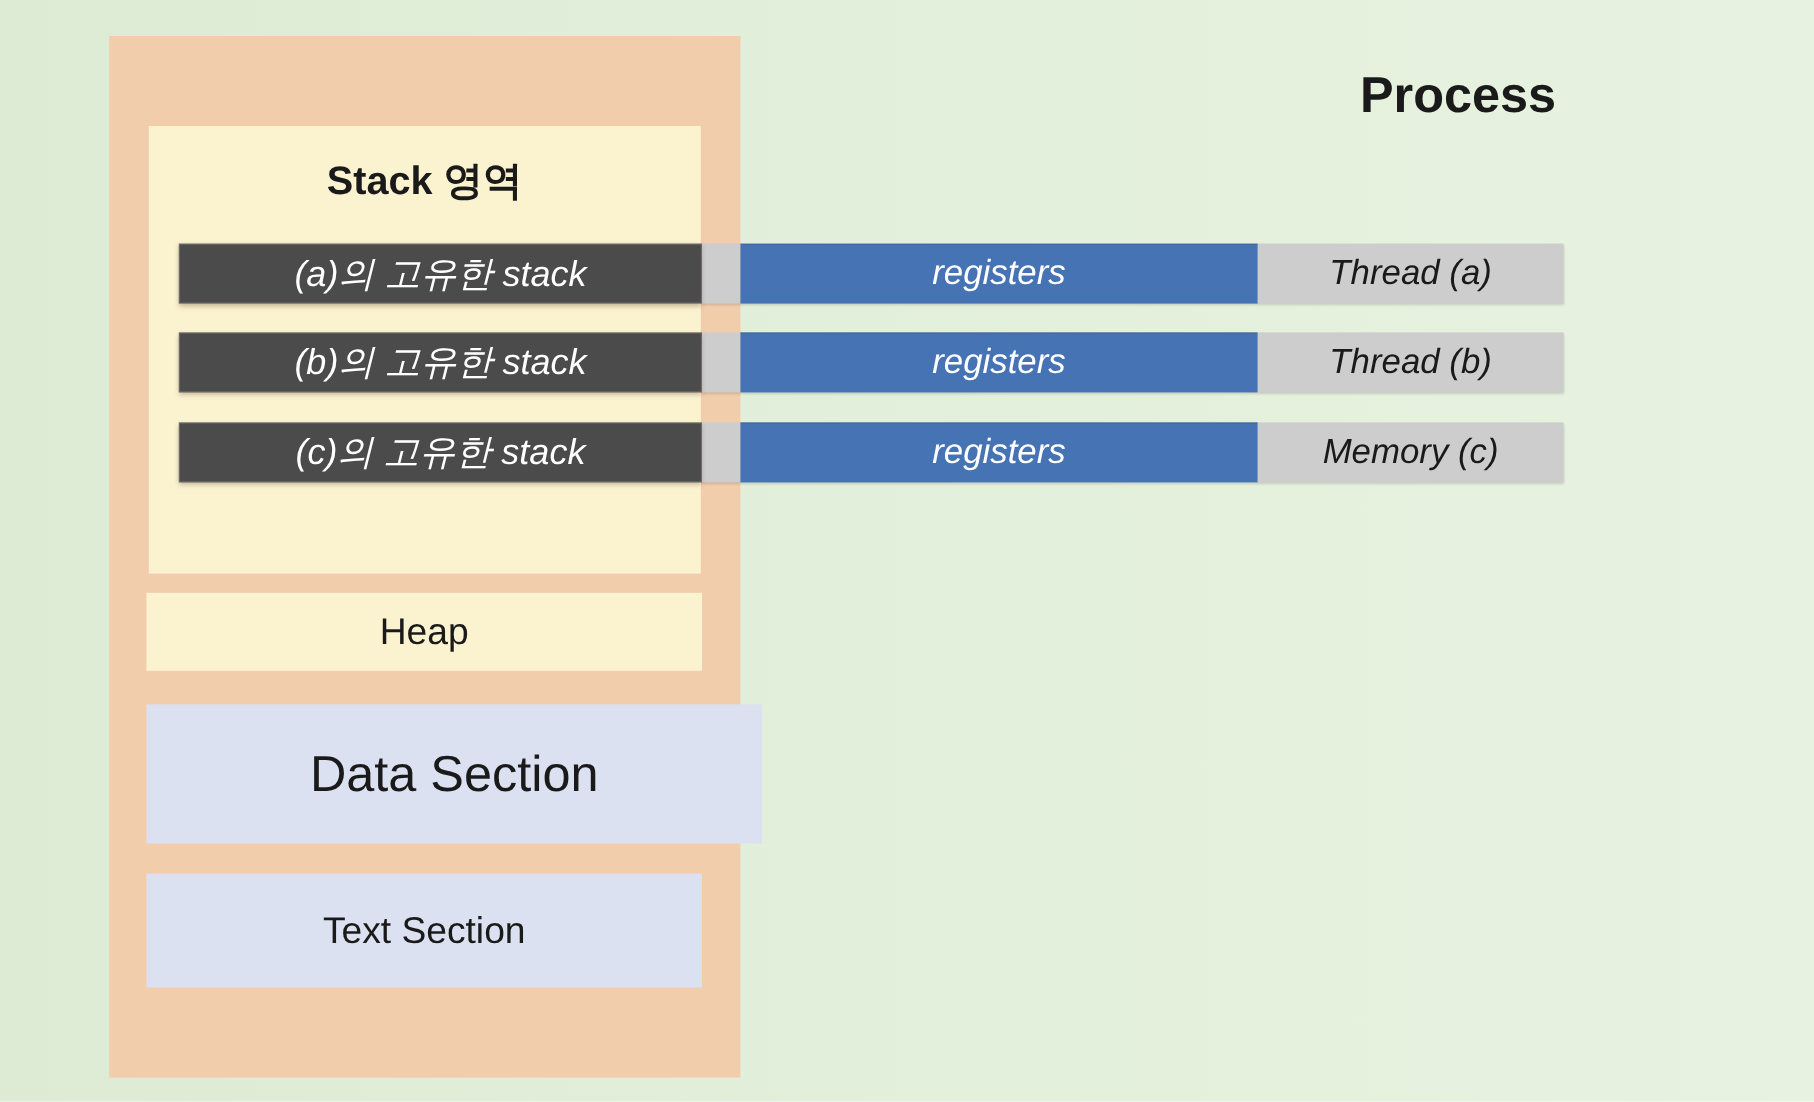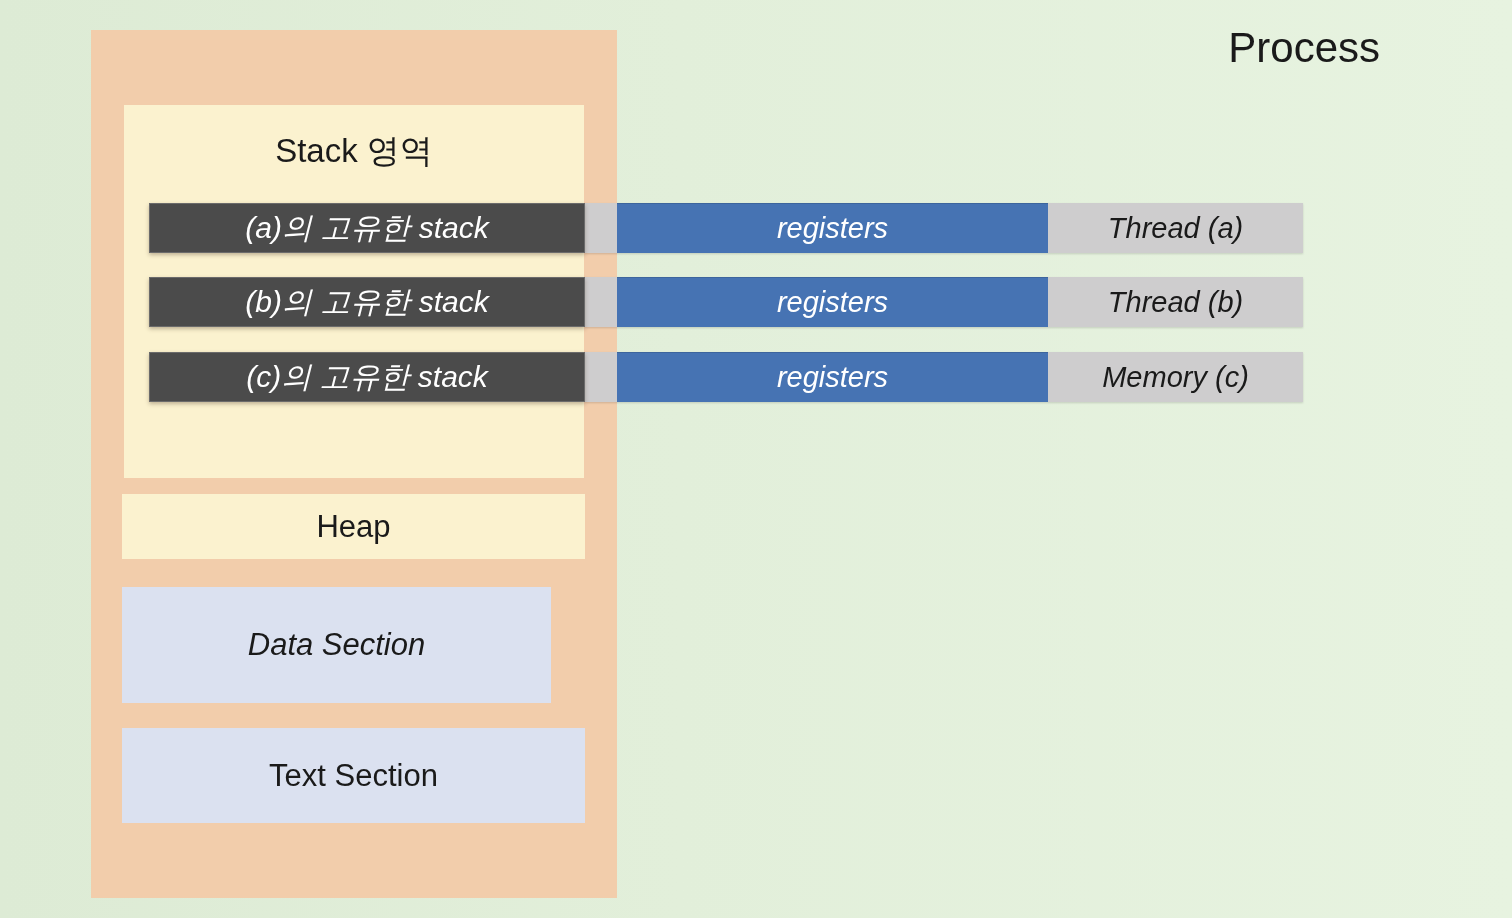--- a/index.html
+++ b/index.html
@@ -23,33 +23,33 @@
     text-align:center;
     font-size:31px;color:var(--text-dark,#1a1a1a);
   }
   .stack-box{
     position:absolute;left:33px;top:75px;width:460px;height:373px;
     background:var(--memory-region,#fbf2cf);
   }
   .stack-title{
     position:absolute;left:0;top:24px;width:100%;
     text-align:center;
-    font-size:33px;color:var(--text-dark,#1a1a1a);
+    font-size:33px;color:var(--text-dark,#1a1a1a);font-weight:bold;
   }
   .heap-box{
     position:absolute;left:31px;top:464px;width:463px;height:65px;
     background:var(--memory-region,#fbf2cf);
     display:flex;align-items:center;justify-content:center;
     font-size:31px;color:var(--text-dark,#1a1a1a);
   }
   .data-box{
-    position:absolute;left:31px;top:557px;width:429px;height:116px;
+    position:absolute;left:31px;top:557px;width:513px;height:116px;
     background:var(--section,#dbe1f0);
     display:flex;align-items:center;justify-content:center;
-    font-size:31px;color:var(--text-dark,#1a1a1a);font-style:italic;
+    font-size:42px;color:var(--text-dark,#1a1a1a);
   }
   .text-box{
     position:absolute;left:31px;top:698px;width:463px;height:95px;
     background:var(--section,#dbe1f0);
     display:flex;align-items:center;justify-content:center;
     font-size:31px;color:var(--text-dark,#1a1a1a);
   }
   
   .row{position:absolute;left:0;width:1512px;height:50px;font-style:italic;}
   .row-a{top:203px}
@@ -74,23 +74,23 @@
     display:flex;align-items:center;justify-content:center;
     font-size:29px;color:var(--text-light,#ffffff);
   }
   .thread-label{
     position:absolute;left:1048px;top:0;width:255px;height:50px;
     display:flex;align-items:center;justify-content:center;
     font-size:29px;color:var(--text-dark,#1a1a1a);
   }
   
   .process-title{
-    position:absolute;left:1050px;top:24px;width:330px;
-    text-align:right;
-    font-size:42px;font-weight:normal;color:var(--text-dark,#1a1a1a);
+    position:absolute;left:1050px;top:55px;width:330px;
+    text-align:center;
+    font-size:42px;font-weight:bold;color:var(--text-dark,#1a1a1a);
   }
 </style>
 </head>
 <body>
 
 <div class="stage">
 
   <div class="pm-box">
 
     <div class="stack-box">

